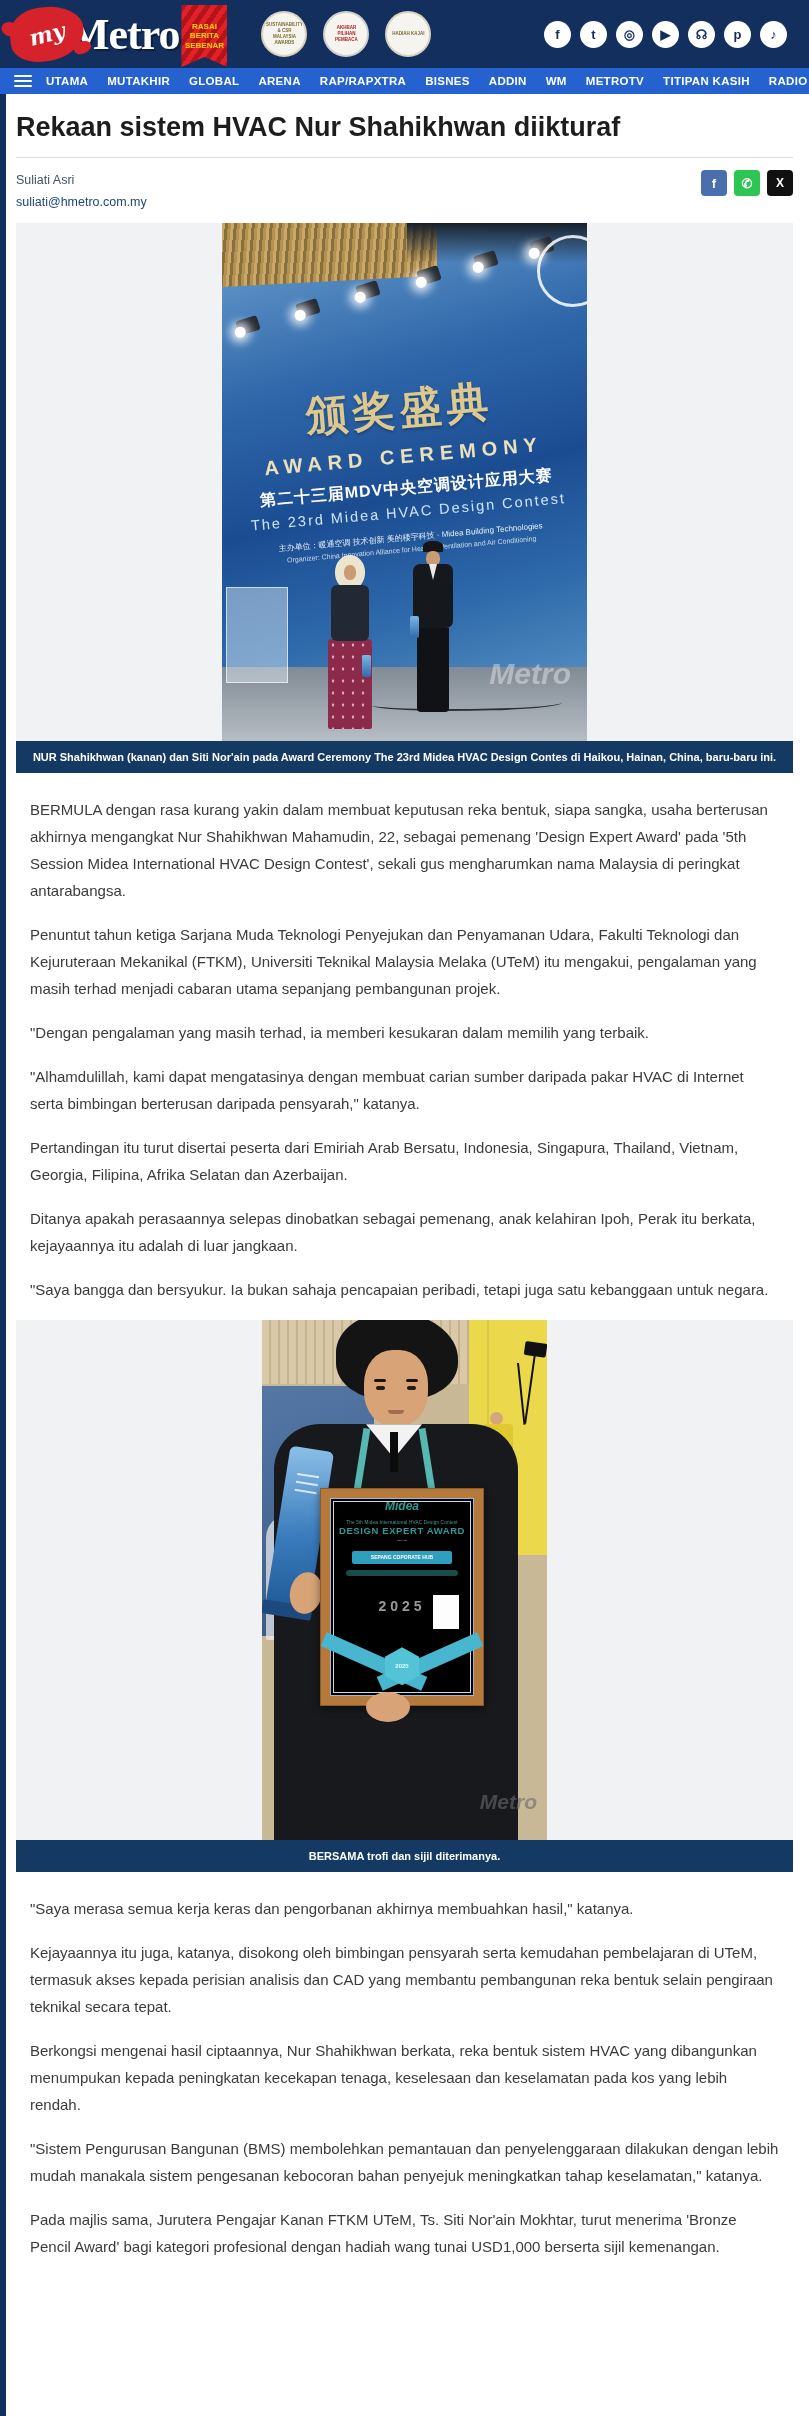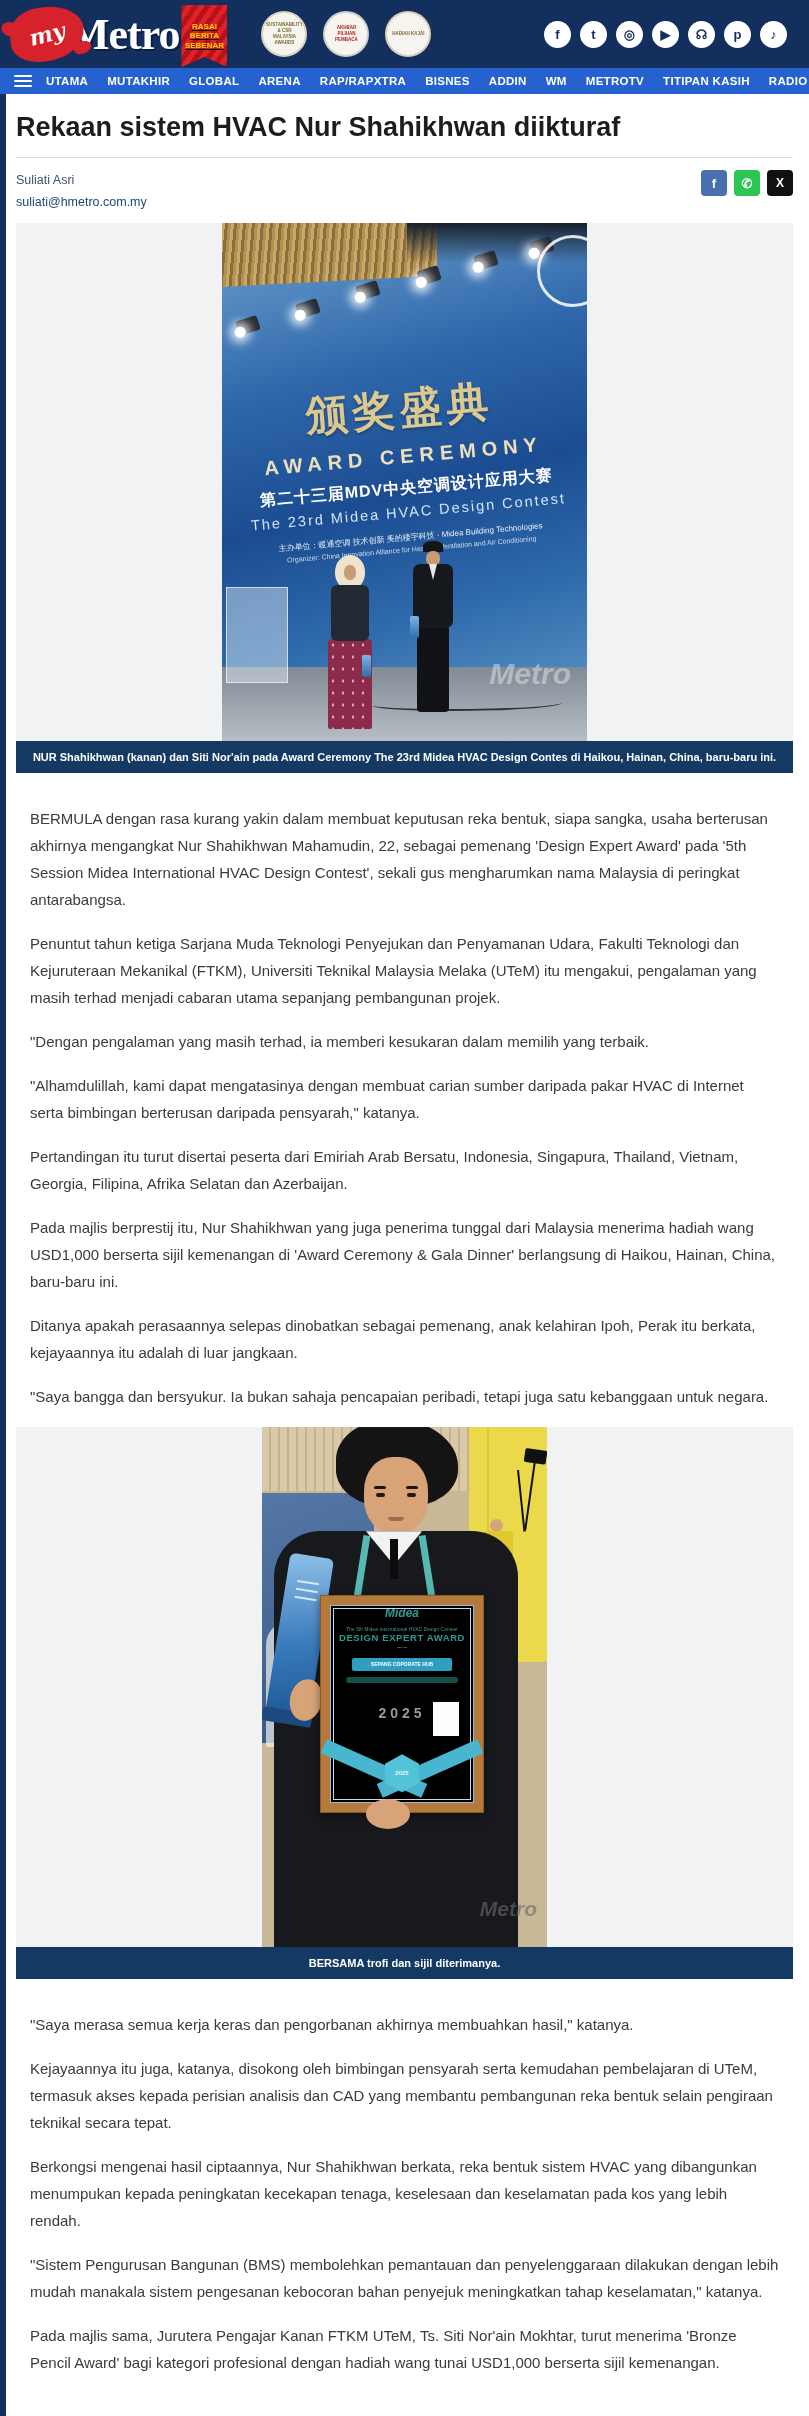--- a/index.html
+++ b/index.html
@@ -8,21 +8,21 @@
   .page { position:relative; width:809px; height:2416px; background:#fff; overflow:hidden; margin:0 auto; }
 
   
   .header { position:relative; height:68px; background:#132f5e; display:flex; align-items:center; }
   .logo { display:flex; align-items:center; margin-left:10px; position:relative; }
   .logo-splash { position:relative; width:74px; height:54px; background:#d6222b; border-radius:46% 54% 58% 42% / 52% 48% 60% 40%; transform:rotate(-6deg); display:flex; align-items:center; justify-content:center; }
   .logo-splash::before { content:""; position:absolute; left:-8px; top:12px; width:20px; height:14px; background:#d6222b; border-radius:50% 40% 60% 50%; transform:rotate(25deg); }
   .logo-splash::after { content:""; position:absolute; right:-6px; bottom:4px; width:18px; height:12px; background:#d6222b; border-radius:40% 60% 50% 50%; transform:rotate(-20deg); }
   .logo-my { font-family:"DejaVu Serif", serif; font-style:italic; font-weight:bold; color:#fff; font-size:22px; transform:rotate(-8deg); }
   .logo-metro { font-family:"Liberation Serif", serif; font-weight:bold; color:#fff; font-size:44px; letter-spacing:-1px; margin-left:-16px; text-shadow:2px 2px 0 #0b1f3f; }
-  .ribbon { width:46px; height:62px; margin-left:2px; background:repeating-linear-gradient(125deg,#b5131a 0 5px,#e02128 5px 10px); clip-path:polygon(0 0,100% 0,100% 100%,50% 84%,0 100%); display:flex; flex-direction:column; justify-content:center; transform:translateY(2px);text-decoration:underline; }
+  .ribbon { width:46px; height:62px; margin-left:2px; background:repeating-linear-gradient(125deg,#b5131a 0 5px,#e02128 5px 10px); clip-path:polygon(0 0,100% 0,100% 100%,50% 84%,0 100%); display:flex; flex-direction:column; justify-content:center; transform:translateY(2px); }
   .ribbon span { color:#ffd country200; color:#ffd200; font-size:8px; font-weight:bold; line-height:1.2; text-align:center; }
   .badges { display:flex; gap:16px; margin-left:34px; }
   .badge { width:46px; height:46px; border-radius:50%; background:#f6f4ee; border:2px solid #d9d2bd; display:flex; align-items:center; justify-content:center; text-align:center; color:#7a6a33; font-size:4.5px; font-weight:bold; line-height:1.3; padding:4px; overflow:hidden; }
   .badge.silver { color:#b02020; border-color:#cfcfcf; }
   .social { margin-left:auto; margin-right:22px; display:flex; gap:9px; }
   .social-btn { width:27px; height:27px; border-radius:50%; background:#fff; color:#132f5e; display:flex; align-items:center; justify-content:center; font-weight:bold; font-size:13px; cursor:pointer; }
 
   
   .nav { height:26px; background:#2562cf; display:flex; align-items:center; white-space:nowrap; overflow:hidden; padding:0 10px; }
   .hamburger { width:18px; height:12px; display:flex; flex-direction:column; justify-content:space-between; margin:0 14px 0 4px; flex:none; }
@@ -40,21 +40,21 @@
   .share { margin-left:auto; display:flex; gap:7px; }
   .share-btn { width:26px; height:26px; border-radius:4px; color:#fff; display:flex; align-items:center; justify-content:center; font-size:13px; font-weight:bold; cursor:pointer; }
   .share-fb { background:#4a6fae; }
   .share-wa { background:#2dc653; }
   .share-x  { background:#111; font-size:12px; }
 
   .figure { margin-top:6px; }
   .stage { background:#f1f2f3; display:flex; justify-content:center; }
   .caption { background:#143a63; color:#fff; text-align:center; font-size:11px; font-weight:bold; padding:9px 12px; line-height:1.3; }
 
-  .body-text p { color:#3b3b3b; font-size:15px; line-height:1.8; margin:12px 14px 17px; }
+  .body-text p { color:#3b3b3b; font-size:15px; line-height:1.8; margin:3px 14px 17px; }
   .body-text { padding-top:20px; }
 
   
   .photo1 { position:relative; width:365px; height:518px; overflow:hidden; background:linear-gradient(165deg,#6ea3d0 0%,#2f67aa 30%,#1b4c92 52%,#2e6aab 72%,#4e88bd 88%,#70a2c8 100%); }
   .curtain { position:absolute; left:0; top:0; width:215px; height:64px; background:repeating-linear-gradient(95deg,#c9a86a 0 3px,#8a6f3e 3px 6px,#b3914f 6px 9px); transform:skewY(-3deg); transform-origin:left top; }
   .truss { position:absolute; right:0; top:0; width:180px; height:40px; background:linear-gradient(#17202b,rgba(23,32,43,0)); }
   .lightfix { position:absolute; width:22px; height:15px; background:#262b33; border-radius:3px; transform:rotate(-18deg); }
   .lightfix::after { content:""; position:absolute; left:-4px; top:6px; width:11px; height:11px; border-radius:50%; background:#fff; box-shadow:0 0 10px 5px rgba(255,255,255,.8); }
   .midea-arc { position:absolute; top:12px; right:-22px; width:72px; height:72px; border:3px solid rgba(255,255,255,.85); border-radius:50%; }
   .backdrop-text { position:absolute; left:0; right:0; top:158px; text-align:center; transform:rotate(-5deg); }
@@ -245,21 +245,20 @@
       </div>
       <div class="caption">NUR Shahikhwan (kanan) dan Siti Nor'ain pada Award Ceremony The 23rd Midea HVAC Design Contes di Haikou, Hainan, China, baru-baru ini.</div>
     </div>
 
     <div class="body-text">
         <p>BERMULA dengan rasa kurang yakin dalam membuat keputusan reka bentuk, siapa sangka, usaha berterusan akhirnya mengangkat Nur Shahikhwan Mahamudin, 22, sebagai pemenang 'Design Expert Award' pada '5th Session Midea International HVAC Design Contest', sekali gus mengharumkan nama Malaysia di peringkat antarabangsa.</p>
         <p>Penuntut tahun ketiga Sarjana Muda Teknologi Penyejukan dan Penyamanan Udara, Fakulti Teknologi dan Kejuruteraan Mekanikal (FTKM), Universiti Teknikal Malaysia Melaka (UTeM) itu mengakui, pengalaman yang masih terhad menjadi cabaran utama sepanjang pembangunan projek.</p>
         <p>"Dengan pengalaman yang masih terhad, ia memberi kesukaran dalam memilih yang terbaik.</p>
         <p>"Alhamdulillah, kami dapat mengatasinya dengan membuat carian sumber daripada pakar HVAC di Internet serta bimbingan berterusan daripada pensyarah," katanya.</p>
         <p>Pertandingan itu turut disertai peserta dari Emiriah Arab Bersatu, Indonesia, Singapura, Thailand, Vietnam, Georgia, Filipina, Afrika Selatan dan Azerbaijan.</p>
-        <p>Pada majlis berprestij itu, Nur Shahikhwan yang juga penerima tunggal dari Malaysia menerima hadiah wang USD1,000 berserta sijil kemenangan di 'Award Ceremony &amp; Gala Dinner' berlangsung di Haikou, Hainan, China, baru-baru ini.</p>
         <p>Ditanya apakah perasaannya selepas dinobatkan sebagai pemenang, anak kelahiran Ipoh, Perak itu berkata, kejayaannya itu adalah di luar jangkaan.</p>
         <p>"Saya bangga dan bersyukur. Ia bukan sahaja pencapaian peribadi, tetapi juga satu kebanggaan untuk negara.</p>
       </div>
 
     <div class="figure">
       <div class="stage">
         <div class="photo2">
           <div class="ceiling"></div>
           <div class="ywall"></div>
           <div class="bluezone"></div>

